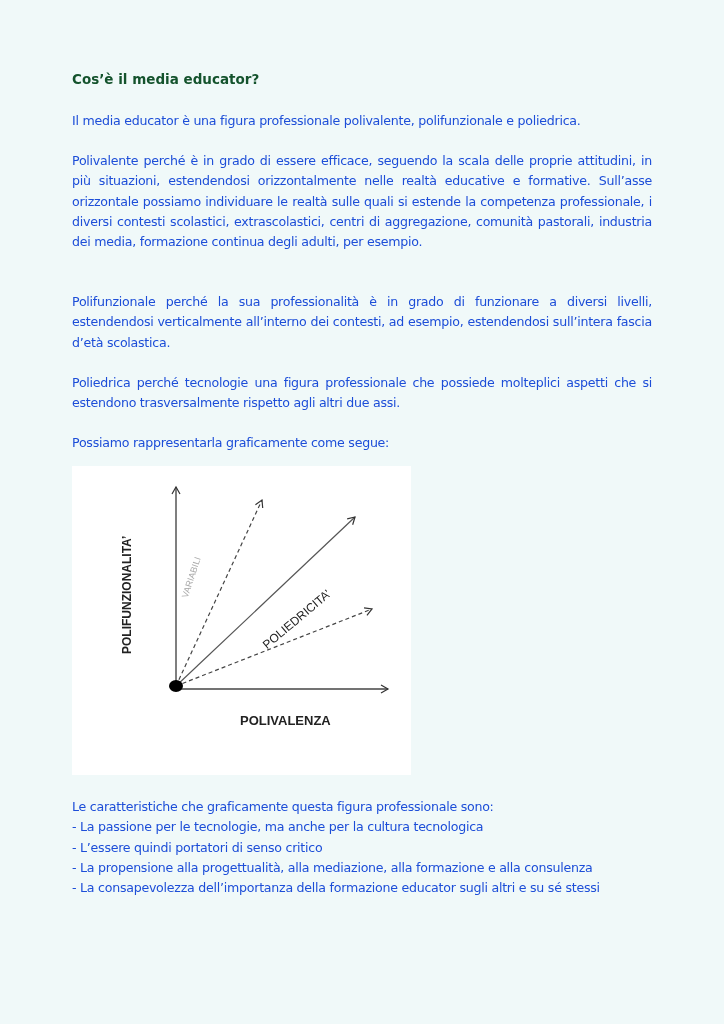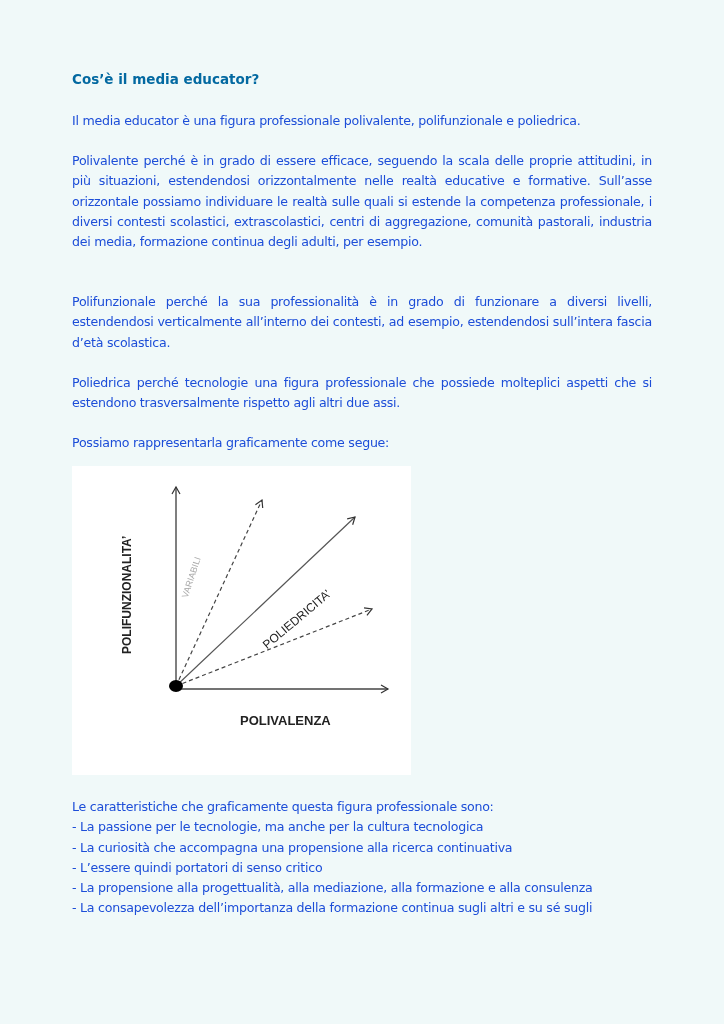--- a/index.html
+++ b/index.html
@@ -7,21 +7,21 @@
     width: 724px; height: 1024px;
     background: #f0f9f9;
     font-family: "DejaVu Sans", sans-serif;
     color: #333;
     position: relative;
     overflow: hidden;
   }
   .page { position: absolute; left: 72px; top: 0; width: 580px; }
   .title {
     position: absolute; top: 71px; left: 0;
-    font-size: 13.5px; font-weight: bold; color: #0369a1;
+    font-size: 13.5px; font-weight: bold; color: #14532d;
     margin: 0;
   }
   .para {
     position: absolute; left: 0; width: 580px;
     font-size: 12.6px; line-height: 20.3px;
     text-align: justify; color: #1d4ed8; margin: 0;
     letter-spacing: -0.25px;
   }
   .p-intro { top: 111px; }
   .p-poliv { top: 151px; }
@@ -75,18 +75,17 @@
     </svg>
     <div class="fig-label lbl-polif">POLIFUNZIONALITA’</div>
     <div class="fig-label lbl-variabili">VARIABILI</div>
     <div class="fig-label lbl-poliedricita">POLIEDRICITA’</div>
     <div class="fig-label lbl-polivalenza">POLIVALENZA</div>
   </div>
 
   <div class="para list">
     <span class="line">Le caratteristiche che graficamente questa figura professionale sono:</span>
     <span class="line">- La passione per le tecnologie, ma anche per la cultura tecnologica</span>
-    <span class="line">- La curiosità che accompagna una propensione alla ricerca continuativa</span>
     <span class="line">- L’essere quindi portatori di senso critico</span>
     <span class="line">- La propensione alla progettualità, alla mediazione, alla formazione e alla consulenza</span>
-    <span class="line">- La consapevolezza dell’importanza della formazione continua sugli altri e su sé sugli</span>
+    <span class="line">- La consapevolezza dell’importanza della formazione educator sugli altri e su sé stessi</span>
   </div>
 </div>
 
 </body></html>

